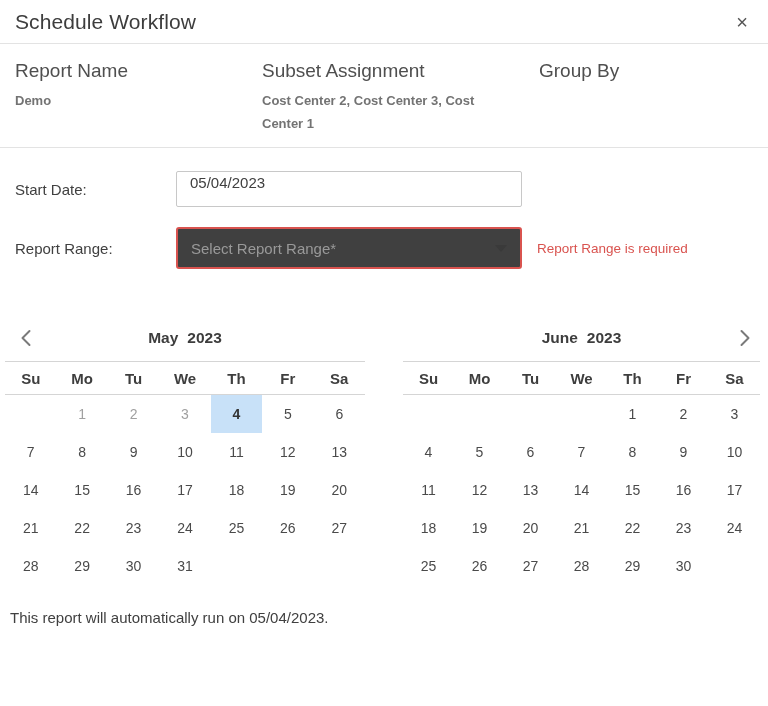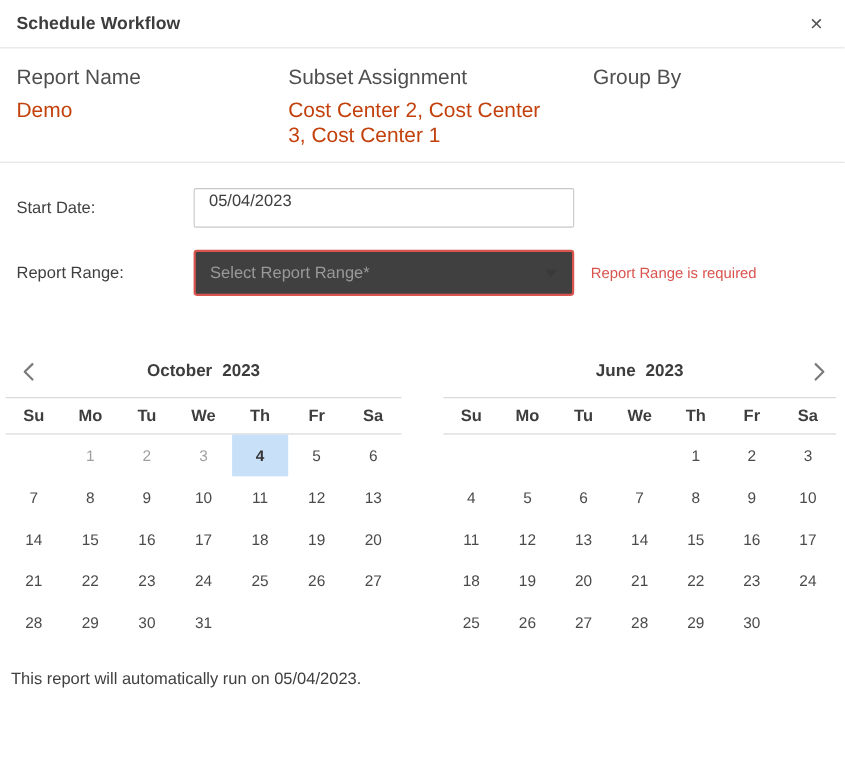--- a/index.html
+++ b/index.html
@@ -4,31 +4,31 @@
 <style>
   * { margin: 0; padding: 0; box-sizing: border-box; }
   html, body { width: 768px; height: 706px; background: #ffffff; overflow: hidden; }
   body { font-family: "Liberation Sans", sans-serif; color: #404040; }
 
   .dialog { width: 768px; height: 706px; background: #fff; display: flex; flex-direction: column; }
 
   
   .dlg-header { height: 44px; flex: 0 0 44px; display: flex; align-items: center; justify-content: space-between;
     padding: 0 16px 0 15px; border-bottom: 1px solid #e3e3e3; }
-  .dlg-title { font-size: 16px; font-weight: 700; color: #3d3d3d; letter-spacing: .1px; }
+  .dlg-title { font-size: 21px; font-weight: 400; color: #3d3d3d; letter-spacing: .1px; }
   .close-btn { font-size: 20px; color: #555; cursor: pointer; line-height: 1; font-weight: 400; padding: 2px 4px; }
 
   
   .summary { display: flex; padding: 16px 15px 12px 15px; border-bottom: 1px solid #e3e3e3; }
   .sum-col { display: flex; flex-direction: column; }
   .sum-col:nth-child(1) { width: 247px; }
   .sum-col:nth-child(2) { width: 257px; }
   .sum-col:nth-child(3) { flex: 1; margin-left: 20px; }
   .sum-label { font-size: 19px; color: #4f4f4f; margin-bottom: 7px; }
-  .sum-value { font-size: 19px; font-weight: 400; color: #c2410c; line-height: 23px; padding-right: 22px; }
+  .sum-value { font-size: 13px; font-weight: 700; color: #737373; line-height: 23px; padding-right: 22px; }
 
   
   .form { padding: 23px 0 0 15px; }
   .form-row { display: flex; align-items: center; }
   .form-row.r1 { margin-bottom: 20px; }
   .form-row.r2 { margin-bottom: 19px; }
   .form-row.r3 { margin-bottom: 0; }
   .form-label { width: 161px; font-size: 15px; color: #404040; flex: 0 0 161px; }
   .text-input { width: 346px; height: 36px; border: 1px solid #c8c8c8; border-radius: 2px;
     font-family: "Liberation Sans", sans-serif; font-size: 15px; color: #404040; padding: 0 12px 13px 13px; outline: none; }
@@ -107,21 +107,21 @@
   <div class="calendars">
 
     <div class="calendar left">
       <div class="cal-header">
         <div class="nav-btn prev">
           <svg width="18" height="20" viewBox="0 0 18 20">
               <path d="M12.5 3 L5.5 10 L12.5 17" fill="none" stroke="#7a7a7a" stroke-width="2" stroke-linecap="round" stroke-linejoin="round"></path>
             </svg>
         </div>
         <div class="cal-title">
-          <span class="month">October</span><span>2023</span>
+          <span class="month">May</span><span>2023</span>
         </div>
       </div>
       <div class="day-heads">
           <div class="day-head">Su</div>
           <div class="day-head">Mo</div>
           <div class="day-head">Tu</div>
           <div class="day-head">We</div>
           <div class="day-head">Th</div>
           <div class="day-head">Fr</div>
           <div class="day-head">Sa</div>

